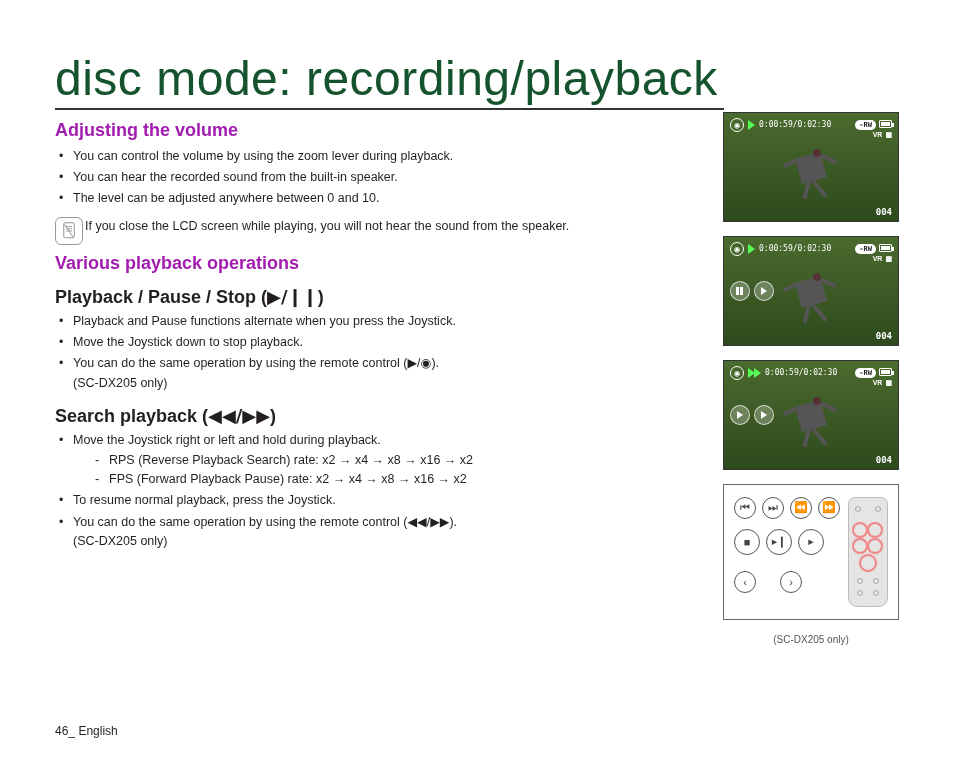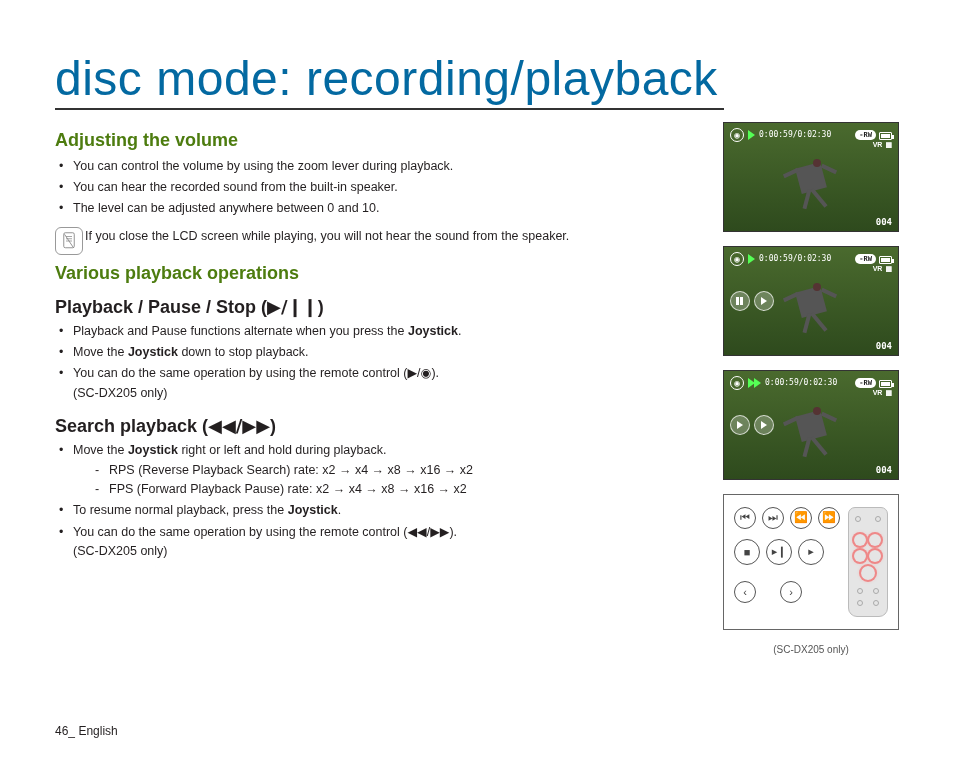--- a/index.html
+++ b/index.html
@@ -1,50 +1,50 @@
 <!DOCTYPE html>
 <html><head>
 <meta charset="utf-8">
 <style>
 *{margin:0;padding:0;box-sizing:border-box}
 body{width:954px;height:766px;font-family:Arial,Helvetica,sans-serif;background:#fff;position:relative;padding:50px 55px 30px 55px;color:#222}
-.pg-title{font-size:48px;font-weight:300;letter-spacing:0.5px;color:#0369a1;border-bottom:2px solid #333;line-height:1.2;font-family:"Arial Narrow",Arial,sans-serif;font-stretch:condensed;display:inline-block;padding-right:6px;margin-bottom:12px}
+.pg-title{font-size:48px;font-weight:300;letter-spacing:0.5px;color:#14532d;border-bottom:2px solid #333;line-height:1.2;font-family:"Arial Narrow",Arial,sans-serif;font-stretch:condensed;display:inline-block;padding-right:6px;margin-bottom:2px}
 .cols{display:flex;gap:24px}
 .main{flex:1;min-width:0}
 .side{width:176px;display:flex;flex-direction:column;gap:14px;align-items:flex-start}
-.h2{font-size:18px;font-weight:bold;color:#4d7c0f;margin:8px 0 6px}
+.h2{font-size:18px;font-weight:bold;color:#a21caf;margin:8px 0 6px}
 .h3{font-size:18px;font-weight:bold;color:#231f20;margin:12px 0 4px}
 ul.b{list-style:none;padding-left:0}
 ul.b>li{position:relative;padding-left:18px;font-size:12.5px;line-height:1.55;color:#231f20;margin:2px 0}
 ul.b>li::before{content:"•";position:absolute;left:4px;top:0}
 ul.d{list-style:none;padding-left:22px}
 ul.d>li{position:relative;padding-left:14px;font-size:12.5px;line-height:1.55}
 ul.d>li::before{content:"-";position:absolute;left:0;top:0}
 .note{display:flex;gap:2px;align-items:flex-start;margin:8px 0 4px}
 .note-icon{width:28px;height:28px;border:1px solid #999;border-radius:6px;display:flex;align-items:center;justify-content:center;background:#fff;flex-shrink:0}
 .note-icon svg{width:16px;height:18px}
 .note-text{font-size:12.5px;line-height:1.5;color:#231f20}
-.b .bold,.h3 .bold{font-weight:bold}
+.b .bold,.h3 .bold{font-weight:normal}
 .sym{font-family:"DejaVu Sans","Arial Unicode MS",sans-serif}
 .footer{position:absolute;bottom:28px;left:55px;font-size:12px;color:#231f20}
 .footer .pn{font-weight:normal}
 .thumb{border:1px solid #333;width:176px;height:110px;position:relative;overflow:hidden}
 .thumb .field{position:absolute;inset:0;background:linear-gradient(#4a6a2e,#2e4a1d)}
 .thumb .sky{position:absolute;top:0;left:0;right:0;height:30px;background:linear-gradient(#a9c6ef,#7ea6db)}
 .thumb .player{position:absolute;top:46px;left:50%;transform:translateX(-50%)}
 .thumb .player div{position:absolute}
 .pl-body{width:26px;height:26px;background:#555;left:-13px;top:-4px;transform:rotate(-15deg)}
 .pl-head{width:8px;height:8px;background:#533;border-radius:50%;left:2px;top:-10px}
 .pl-arm1{width:16px;height:4px;background:#555;left:-28px;top:2px;transform:rotate(-25deg)}
 .pl-arm2{width:16px;height:4px;background:#555;left:10px;top:-2px;transform:rotate(25deg)}
 .pl-leg1{width:4px;height:20px;background:#555;left:-6px;top:20px;transform:rotate(15deg)}
 .pl-leg2{width:4px;height:22px;background:#555;left:6px;top:18px;transform:rotate(-40deg)}
 .hud-top{position:absolute;top:5px;left:6px;right:6px;display:flex;justify-content:space-between;align-items:center;font-size:8px;color:#fff;font-family:monospace;pointer-events:none}
 .hud-l{display:flex;gap:4px;align-items:center}
-.hud-r{display:flex;gap:3px;align-items:flex-end}
+.hud-r{display:flex;gap:3px;align-items:flex-start}
 .batt{width:13px;height:8px;border:1px solid #fff;position:relative;border-radius:1px}
 .batt::after{content:"";position:absolute;right:-3px;top:2px;width:2px;height:4px;background:#fff}
 .batt .fill{position:absolute;inset:1px;background:#fff}
 .disk-ic{width:14px;height:14px;border:1px solid #fff;border-radius:50%;display:flex;align-items:center;justify-content:center;font-size:9px;color:#fff}
 .play-ic{width:0;height:0;border-left:7px solid #5f5;border-top:5px solid transparent;border-bottom:5px solid transparent}
 .pill{display:inline-flex;align-items:center;justify-content:center;background:#fff;color:#222;border-radius:8px;padding:0 4px;font-size:7px;font-weight:bold;height:10px;line-height:10px}
 .tag-sm{color:#fff;font-size:7px;font-weight:bold}
 .hud-bot{position:absolute;bottom:4px;right:6px;font-size:9px;color:#fff;font-family:monospace;font-weight:bold}
 .osd-ctrl{position:absolute;left:6px;top:50%;transform:translateY(-50%);display:flex;gap:4px}
 .osd-ctrl .btn{width:20px;height:20px;border:1px solid rgba(255,255,255,0.7);border-radius:50%;background:rgba(255,255,255,0.25);display:flex;align-items:center;justify-content:center;color:#fff}

